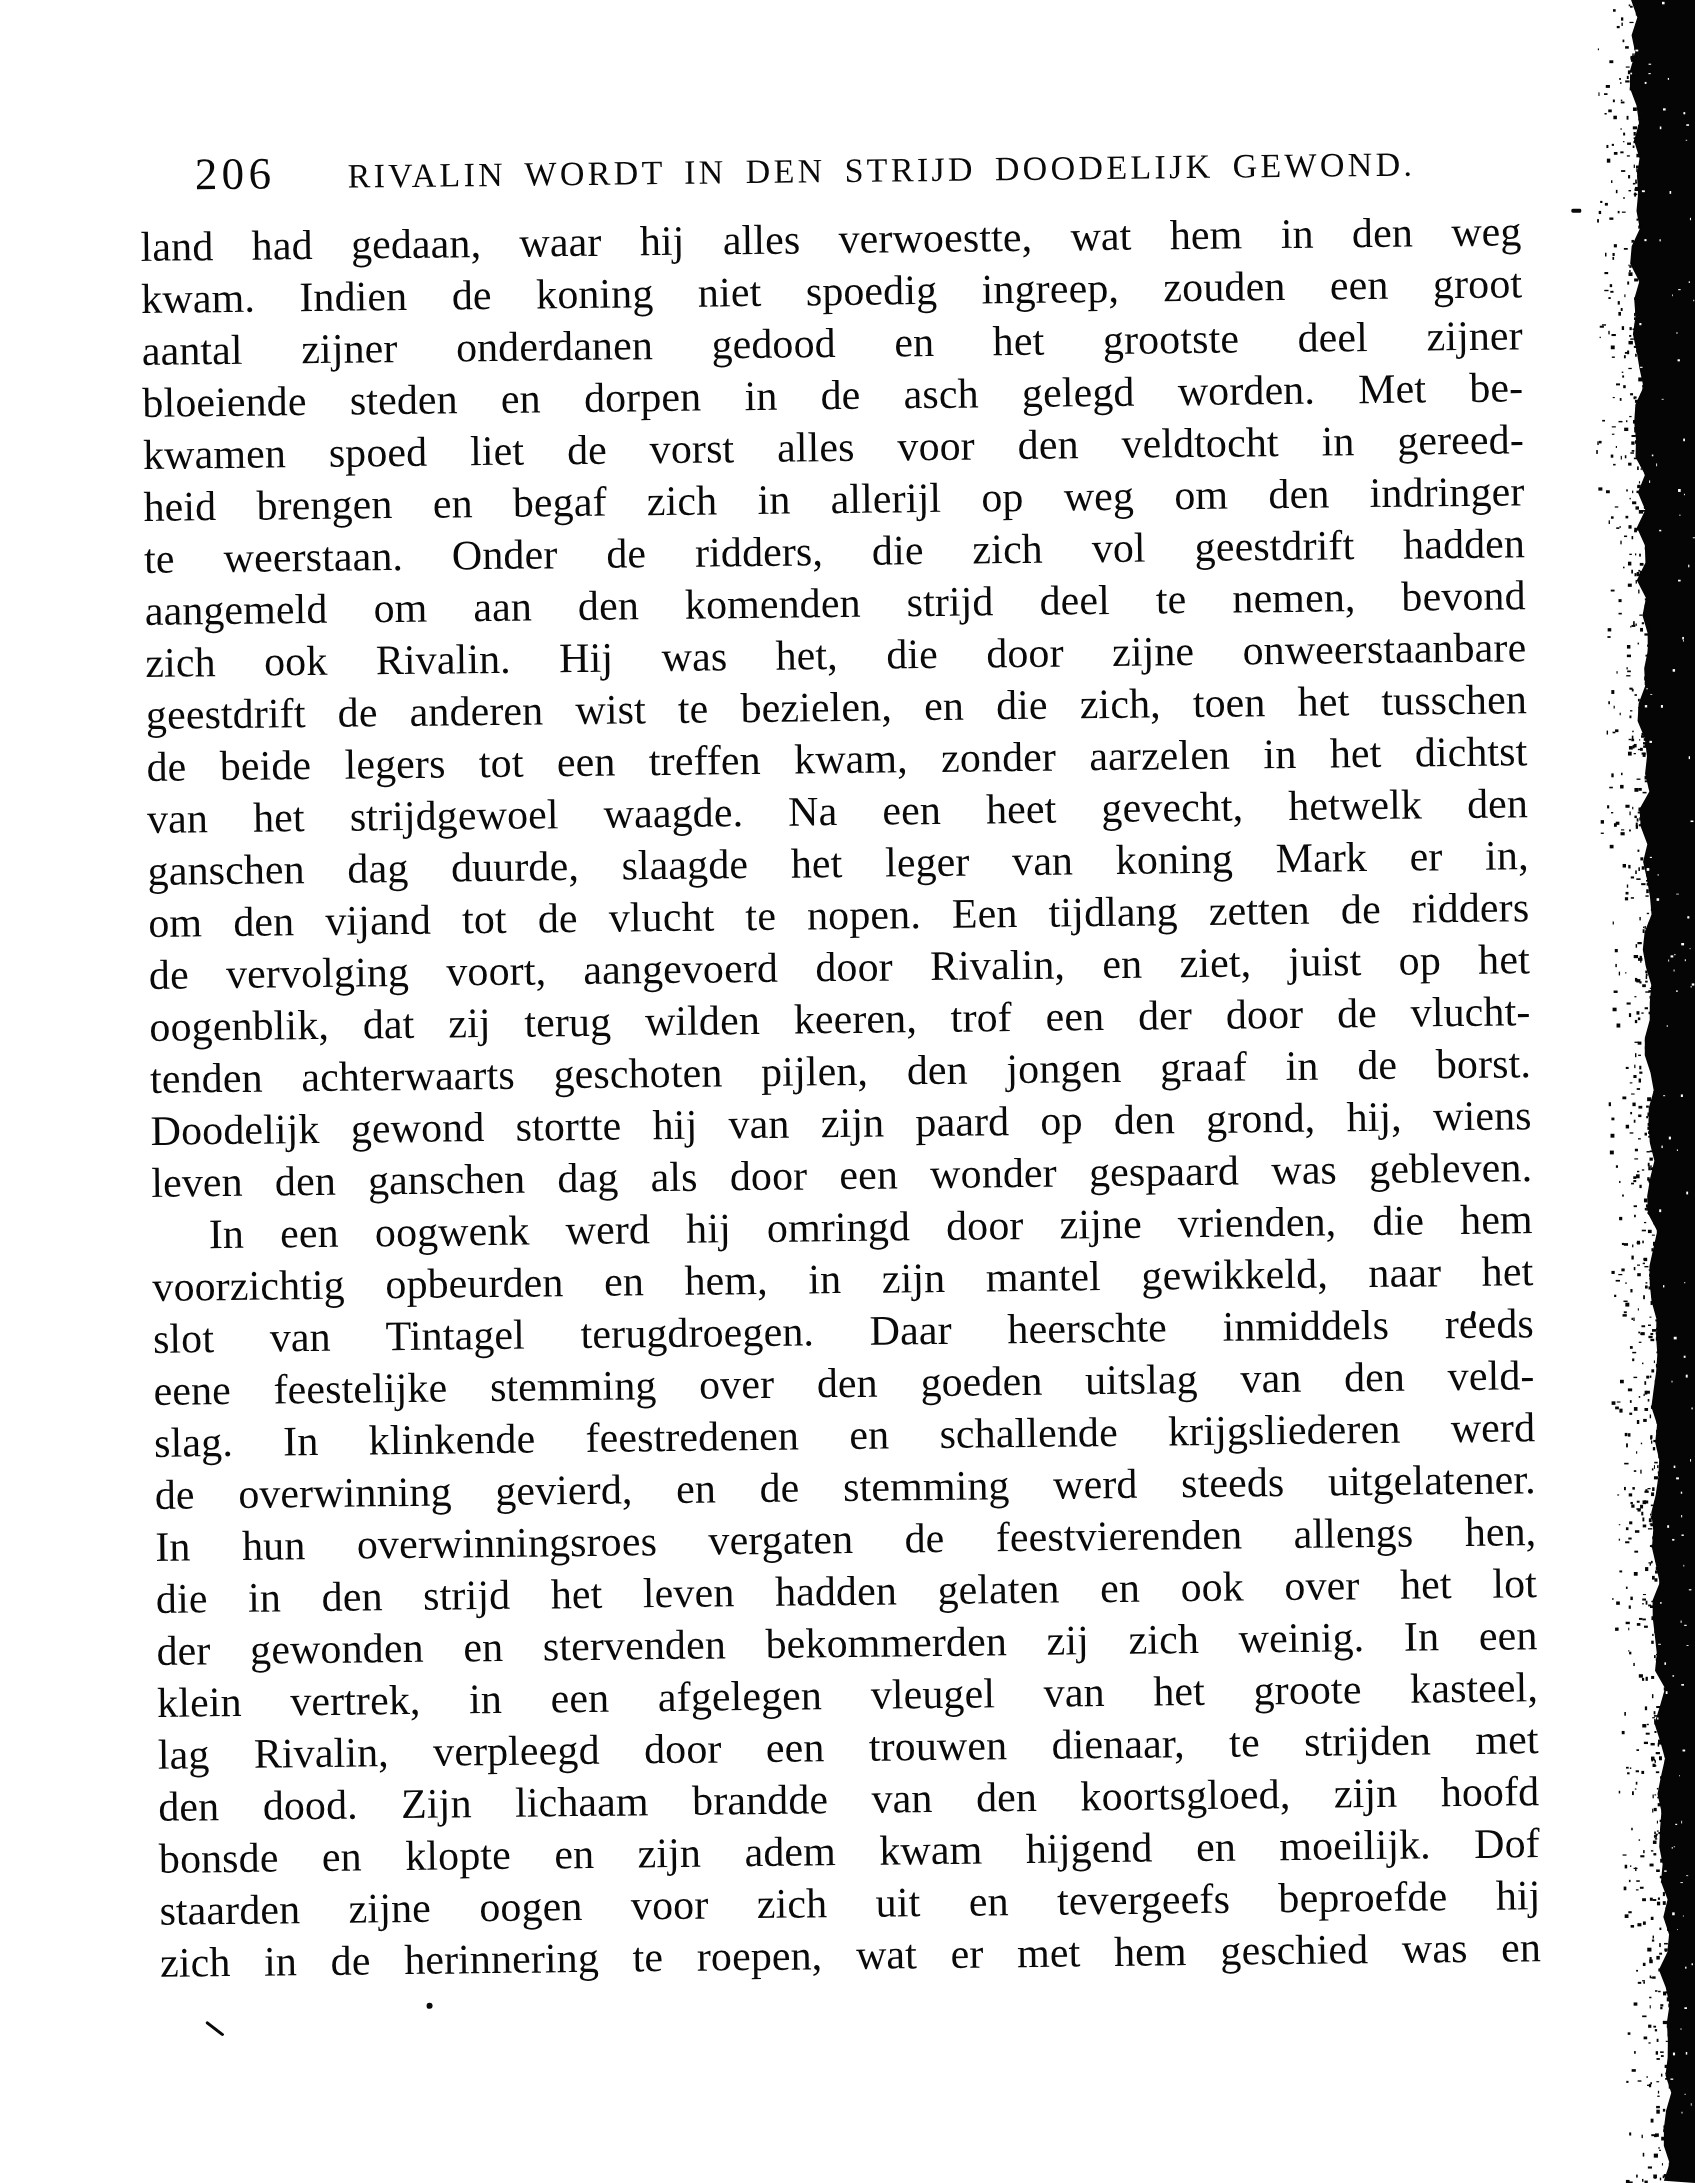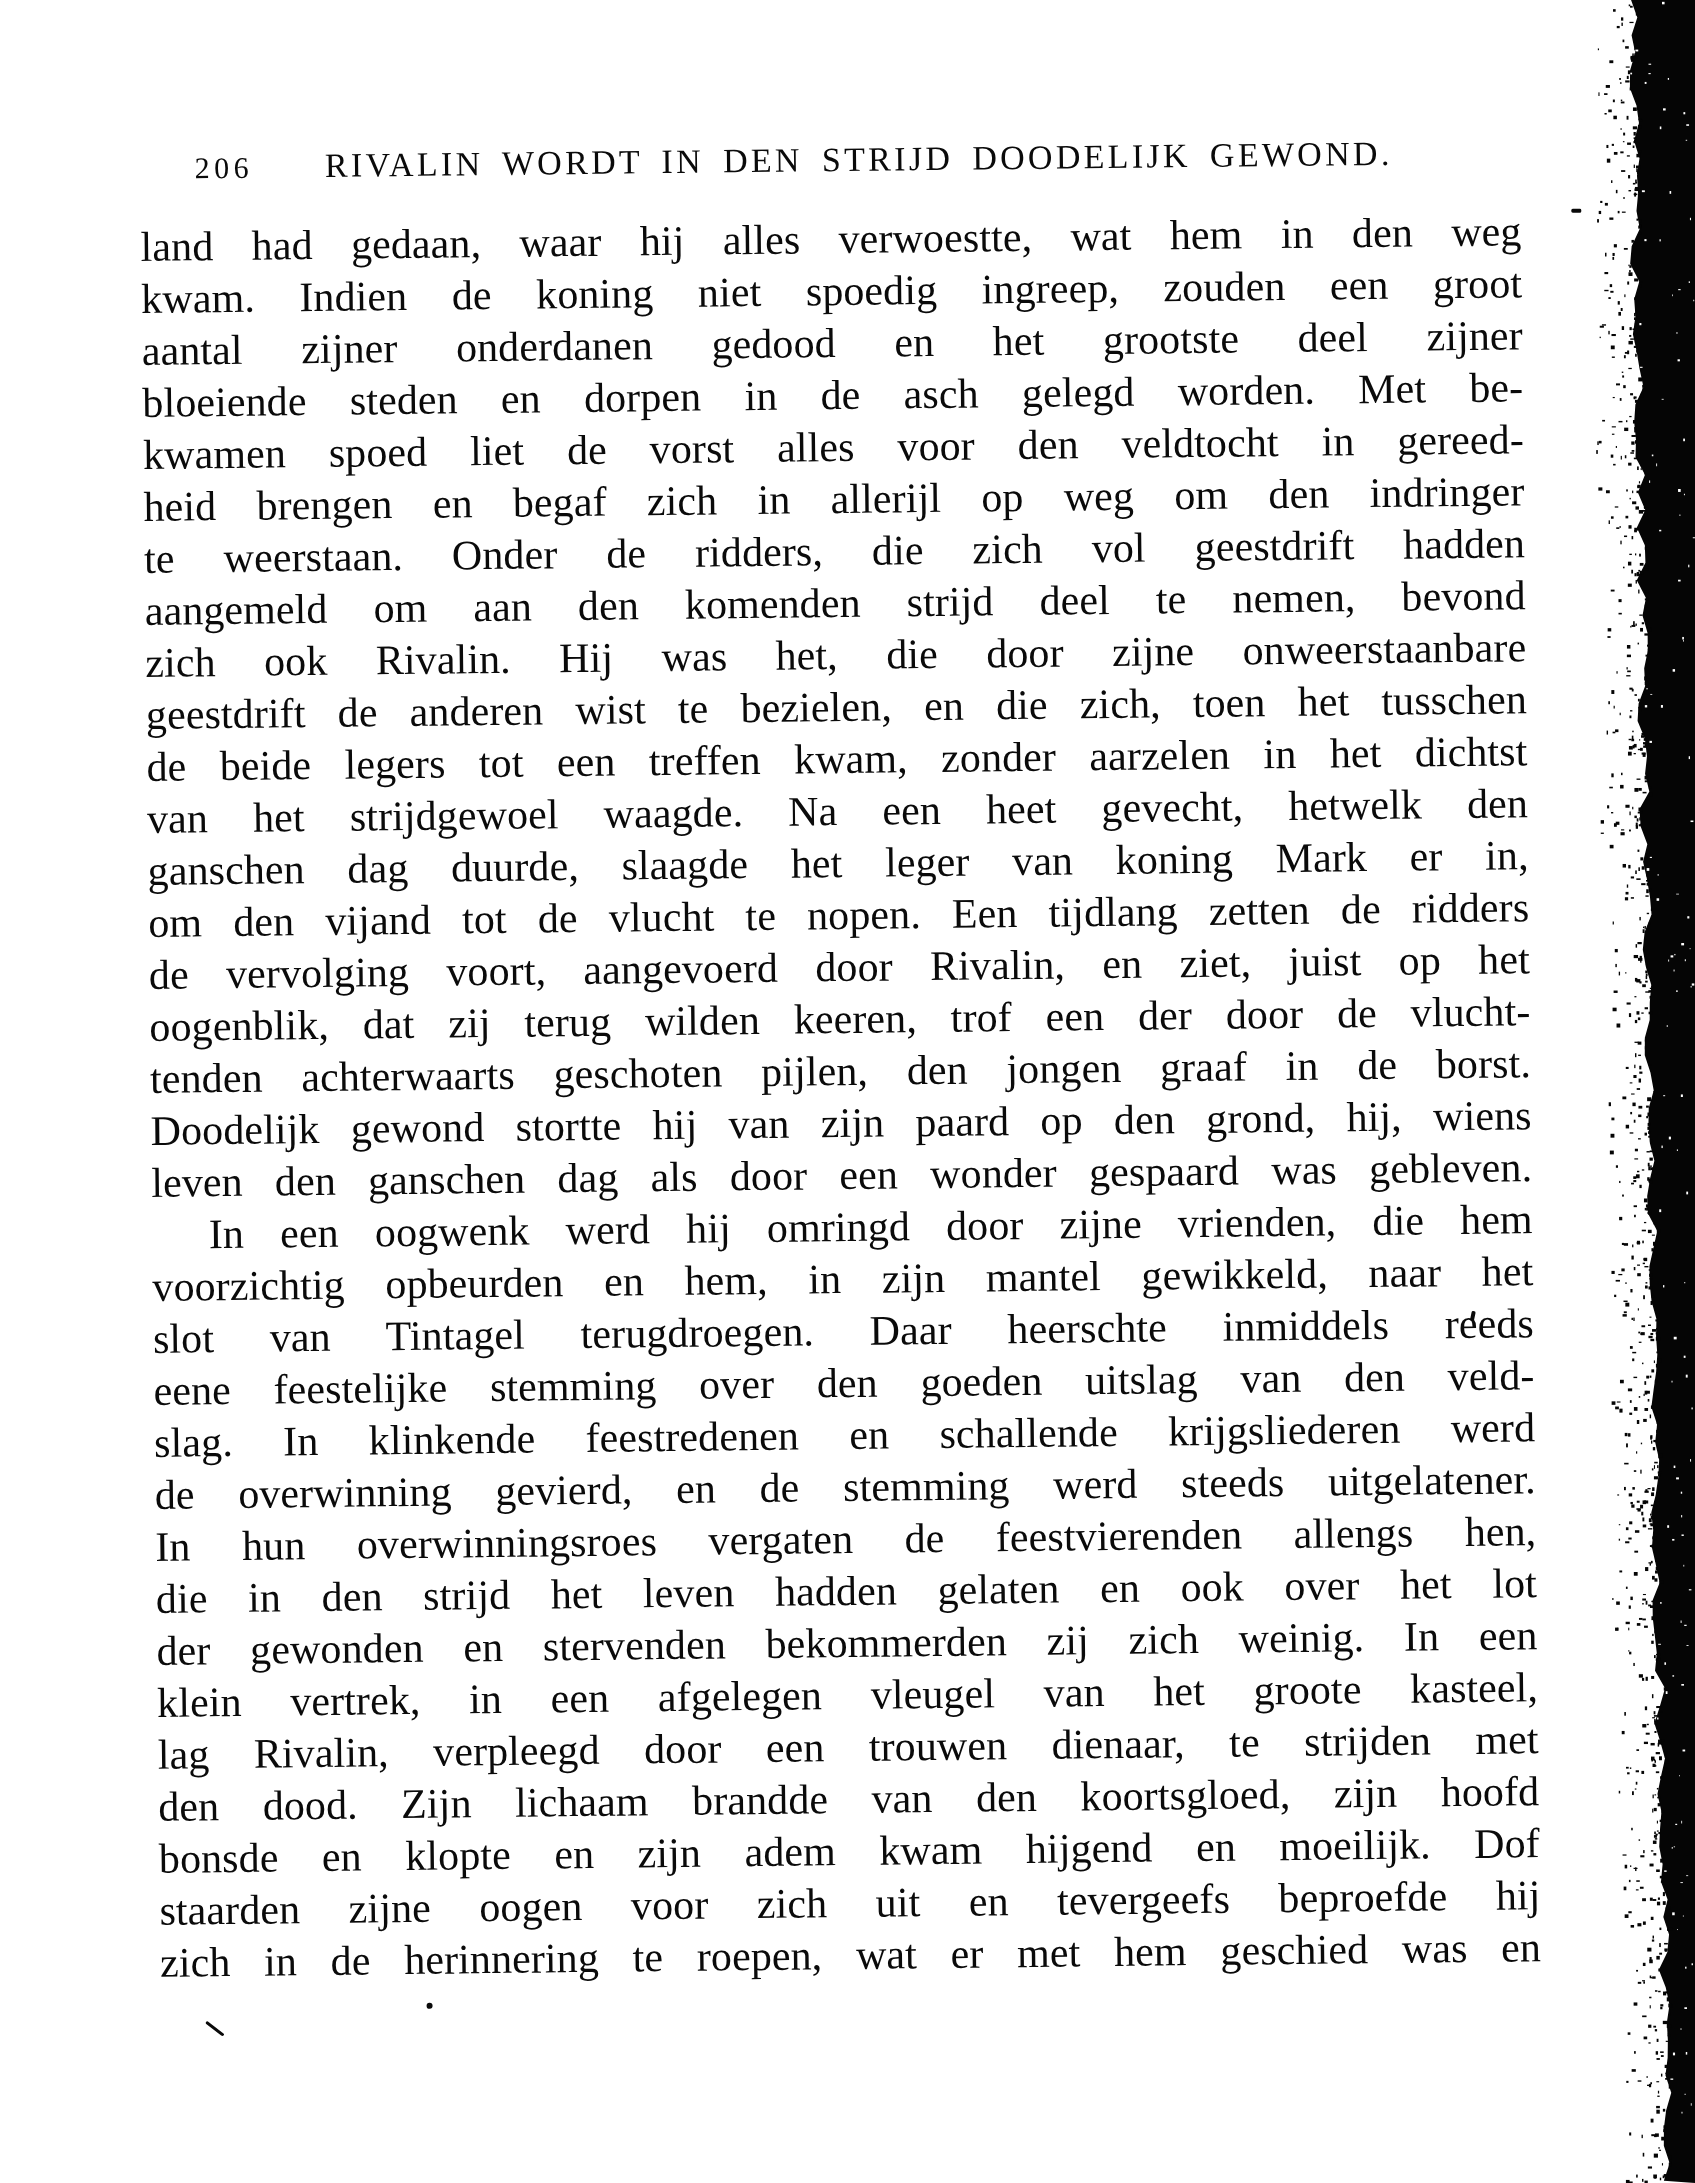--- a/index.html
+++ b/index.html
@@ -15,21 +15,21 @@
     position:absolute;left:0;top:0;width:1695px;height:2183px;
     transform:rotate(-0.65deg);
     transform-origin:50% 45%;
   }
   .page-header{
     position:absolute;left:204px;top:141px;
     display:flex;align-items:baseline;
     white-space:nowrap;
   }
   .page-number{
-    font-size:30px;letter-spacing:4.4px;text-align:right;
+    font-size:45px;letter-spacing:4.4px;text-align:right;
   }
   .running-title{
     margin-left:72px;
     font-size:34px;
     letter-spacing:3.3px;
     word-spacing:7.3px;
   }
   .textblock{
     position:absolute;left:149px;top:213px;width:1381px;
   }

